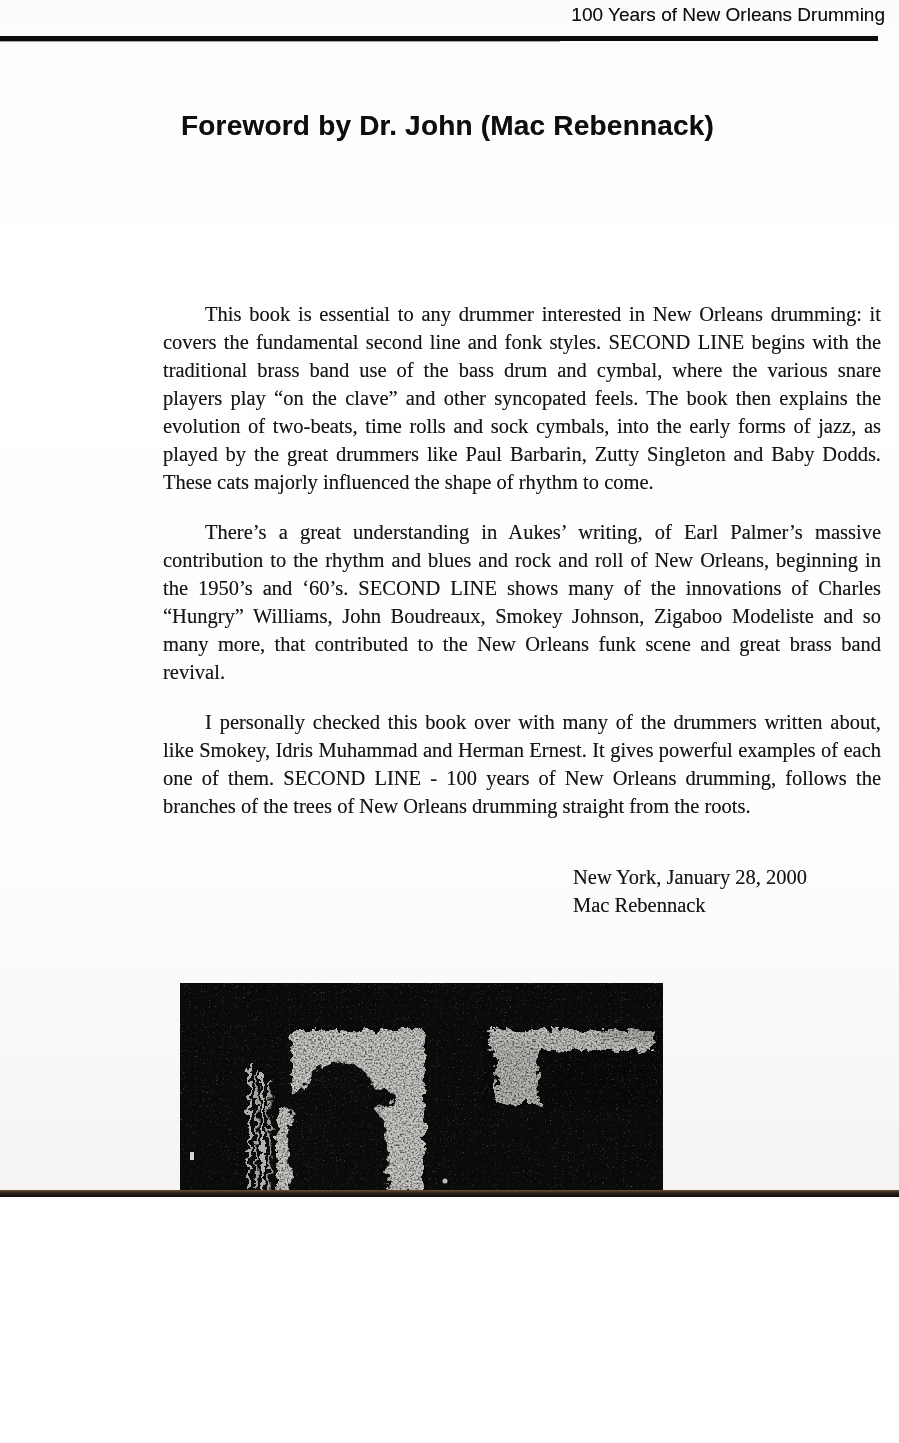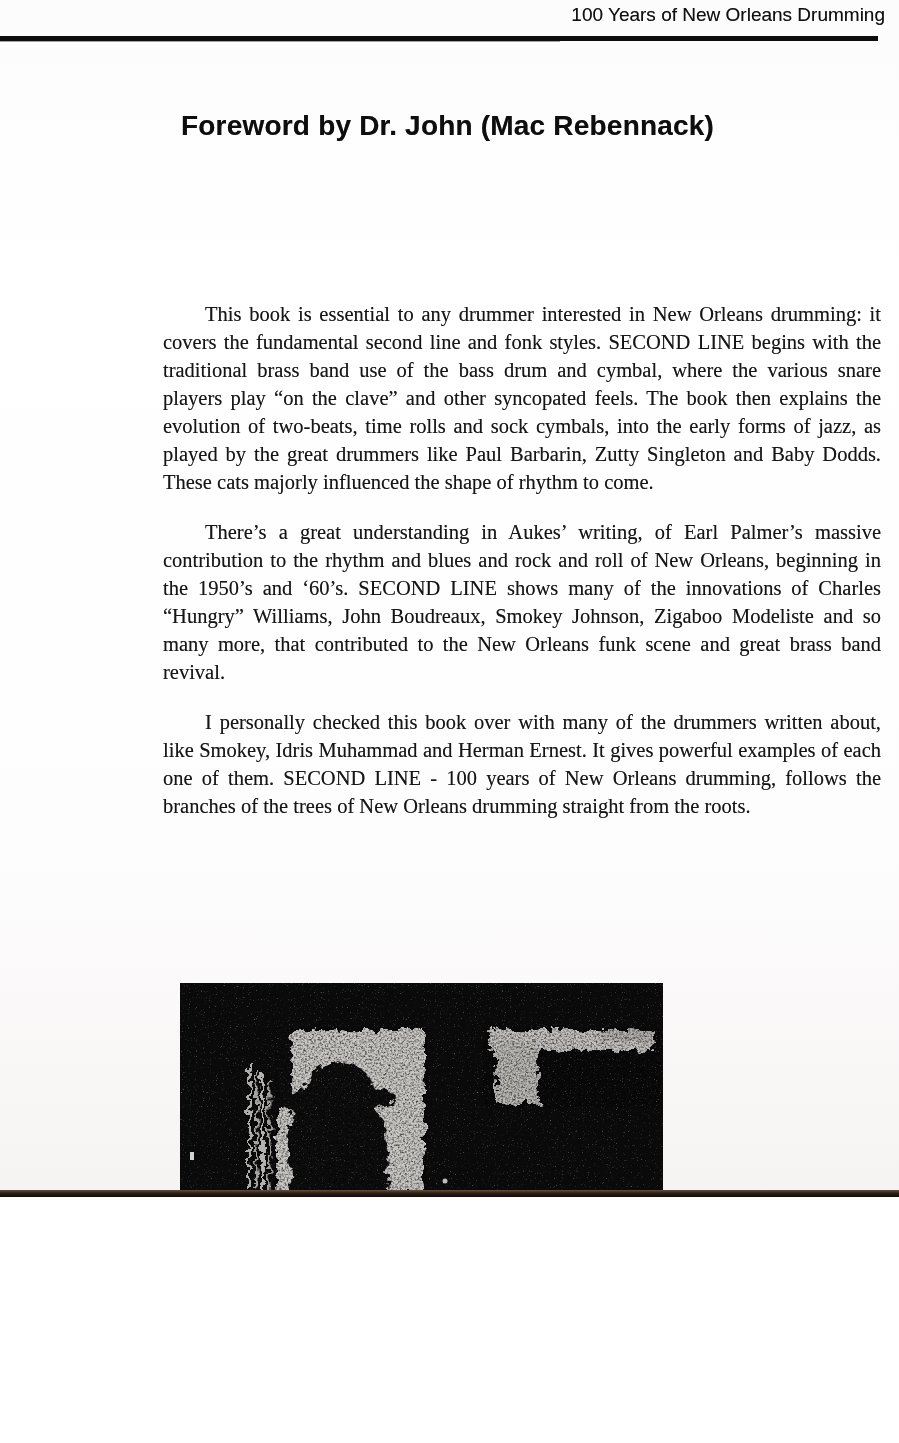--- a/index.html
+++ b/index.html
@@ -117,20 +117,24 @@
   <div class="header-rule"></div>
 
   <h1 class="title">Foreword by Dr. John (Mac Rebennack)</h1>
 
   <div class="body-text">
     <p>This book is essential to any drummer interested in New Orleans drumming: it covers the fundamental second line and fonk styles. SECOND LINE begins with the traditional brass band use of the bass drum and cymbal, where the various snare players play “on the clave” and other syncopated feels. The book then explains the evolution of two-beats, time rolls and sock cymbals, into the early forms of jazz, as played by the great drummers like Paul Barbarin, Zutty Singleton and Baby Dodds. These cats majorly influenced the shape of rhythm to come.</p>
     <p>There’s a great understanding in Aukes’ writing, of Earl Palmer’s massive contribution to the rhythm and blues and rock and roll of New Orleans, beginning in the 1950’s and ‘60’s. SECOND LINE shows many of the innovations of Charles “Hungry” Williams, John Boudreaux, Smokey Johnson, Zigaboo Modeliste and so many more, that contributed to the New Orleans funk scene and great brass band revival.</p>
     <p>I personally checked this book over with many of the drummers written about, like Smokey, Idris Muhammad and Herman Ernest. It gives powerful examples of each one of them. SECOND LINE - 100 years of New Orleans drumming, follows the branches of the trees of New Orleans drumming straight from the roots.</p>
   </div>
 
+  <div class="signature">
+    <div>New York, January 28, 2000</div>
+    <div>Mac Rebennack</div>
+  </div>
 
   <figure class="photo">
     <svg viewBox="0 0 483 409" preserveAspectRatio="none" aria-hidden="true">
       <defs>
         <filter id="rough" x="-15%" y="-15%" width="130%" height="130%">
           <feTurbulence type="fractalNoise" baseFrequency="0.12" numOctaves="3" seed="4" result="t"></feTurbulence>
           <feDisplacementMap in="SourceGraphic" in2="t" scale="14"></feDisplacementMap>
         </filter>
         <filter id="noiseDark" x="0%" y="0%" width="100%" height="100%">
           <feTurbulence type="fractalNoise" baseFrequency="0.55" numOctaves="2" seed="9"></feTurbulence>

